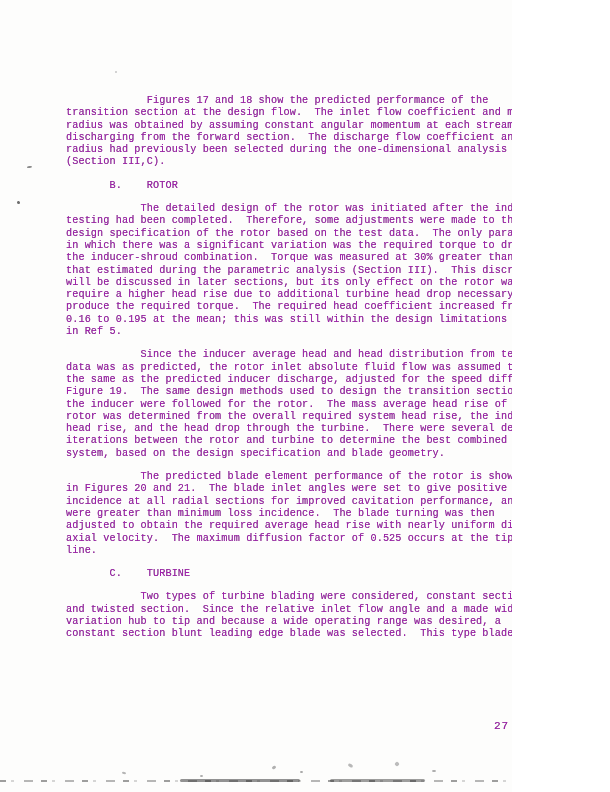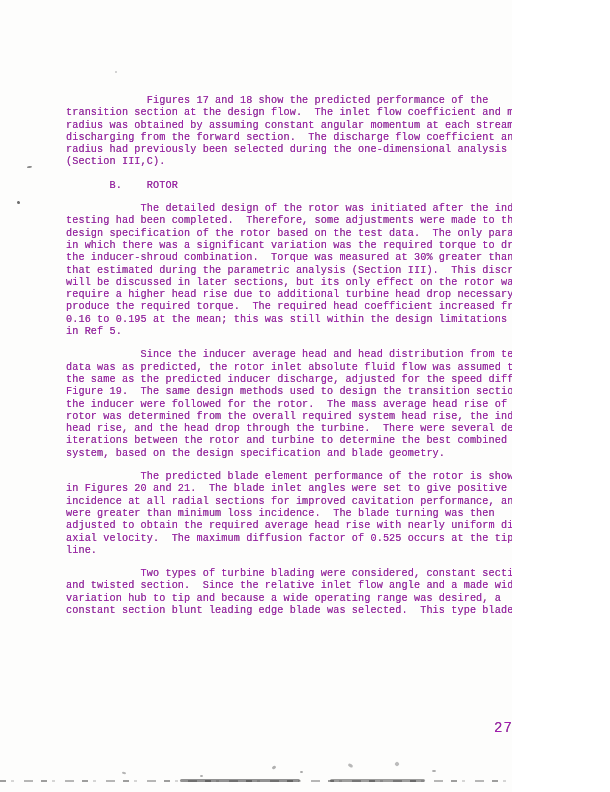--- a/index.html
+++ b/index.html
@@ -27,21 +27,21 @@
     font-size: 10.2px;
     line-height: 12.3px;
     white-space: pre;
     letter-spacing: 0.1px;
     text-shadow: 0 0 0.35px rgba(20,20,20,0.55);
   }
   .page-number {
     position: absolute;
     left: 494px;
     top: 720px;
-    font-size: 14px;
+    font-size: 11px;
     letter-spacing: 1px;
     text-shadow: 0 0 0.35px rgba(20,20,20,0.55);
   }
   
   .speck {
     position: absolute;
     background: #9a9a9a;
     border-radius: 45%;
   }
   .noise-line {
@@ -97,20 +97,21 @@
 head rise, and the head drop through the turbine.  There were several design
 iterations between the rotor and turbine to determine the best combined
 system, based on the design specification and blade geometry.</p>
     <p class="para">            The predicted blade element performance of the rotor is shown
 in Figures 20 and 21.  The blade inlet angles were set to give positive
 incidence at all radial sections for improved cavitation performance, and
 were greater than minimum loss incidence.  The blade turning was then
 adjusted to obtain the required average head rise with nearly uniform discharge
 axial velocity.  The maximum diffusion factor of 0.525 occurs at the tip stream
 line.</p>
+    <p class="heading">       C.    TURBINE</p>
     <p class="para">            Two types of turbine blading were considered, constant section
 and twisted section.  Since the relative inlet flow angle and a made wide
 variation hub to tip and because a wide operating range was desired, a
 constant section blunt leading edge blade was selected.  This type blade,</p>
   </main>
 
   <div class="page-number">27</div>
 
   <div class="speck" style="left:115px; top:71px; width:2px; height:2px; background:#c6c6c6;"></div>
   <div class="speck" style="left:27px;  top:166px; width:5px; height:2px; background:#8c8c8c; transform:rotate(-8deg);"></div>

